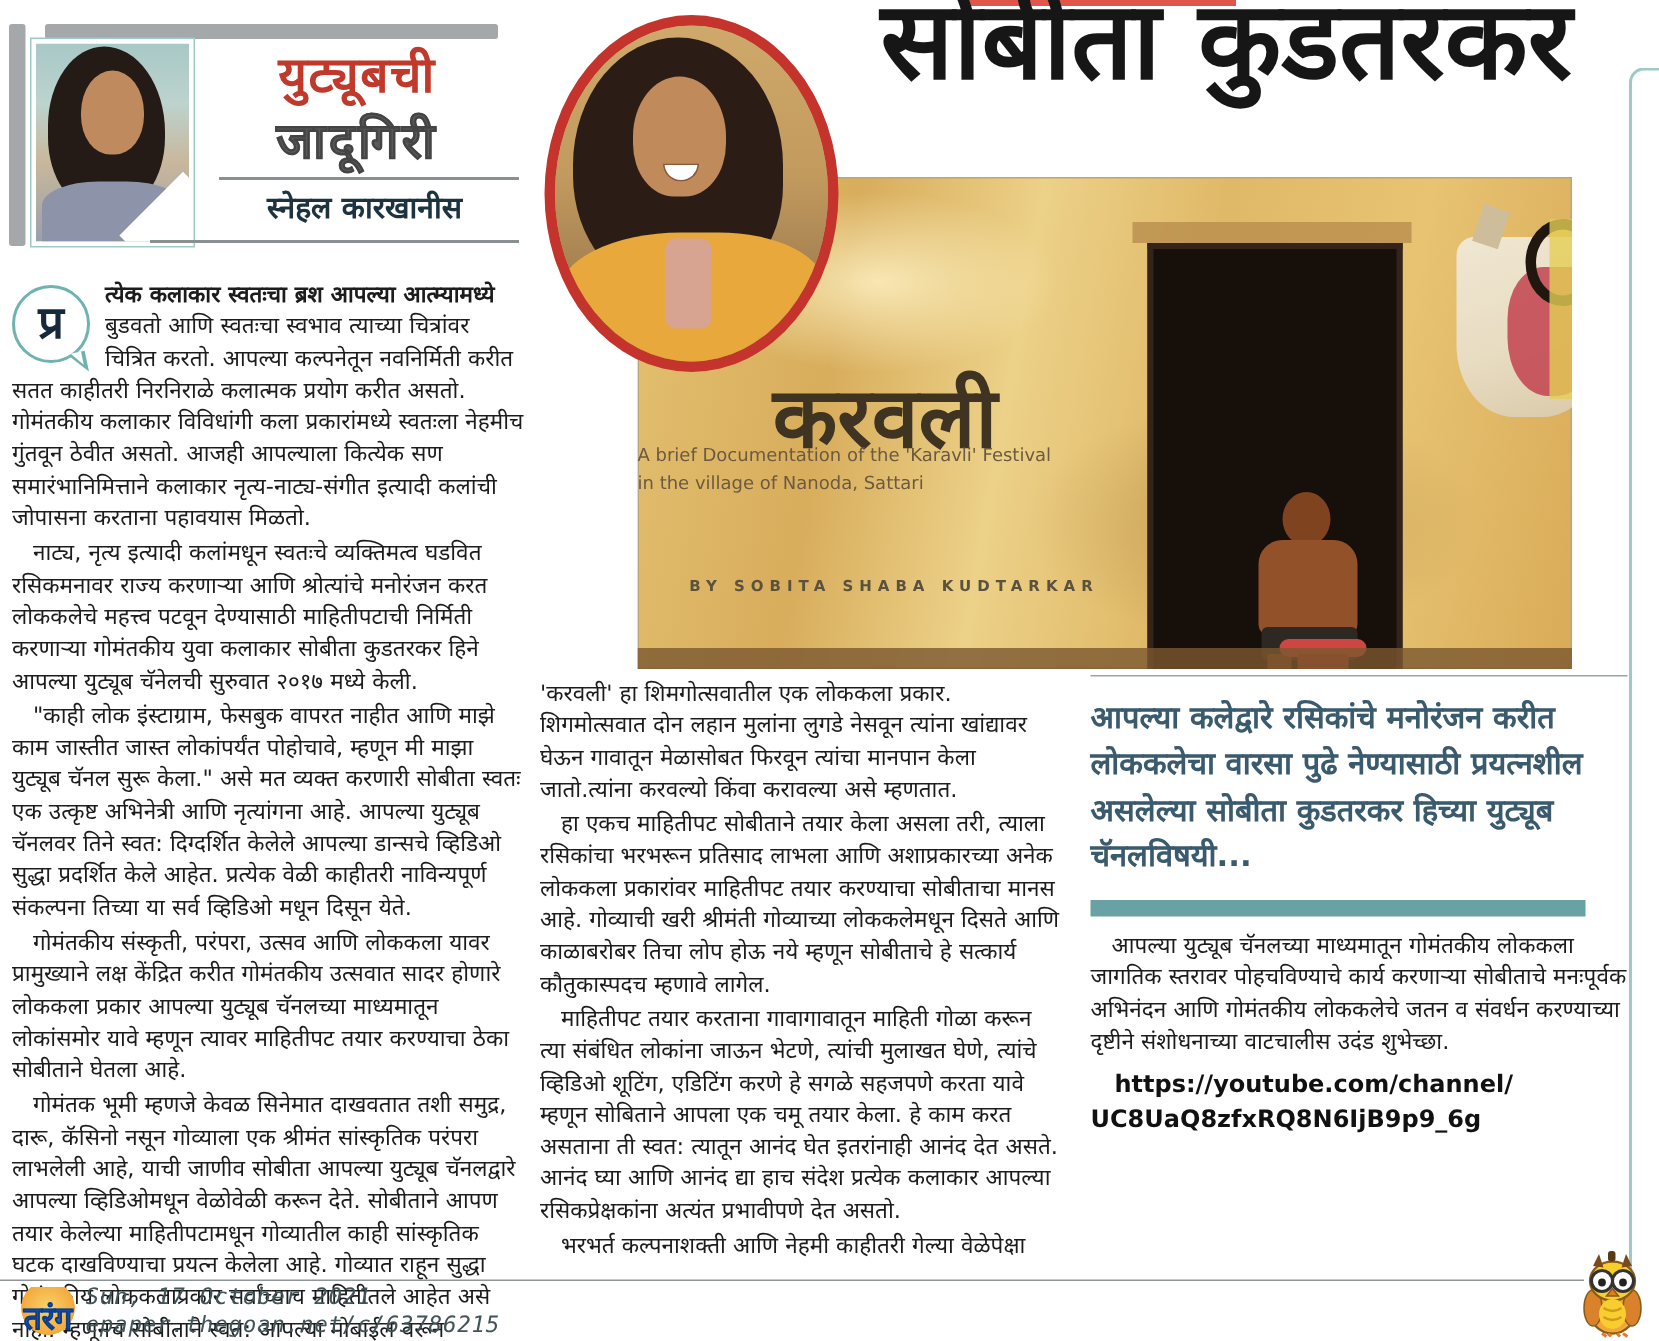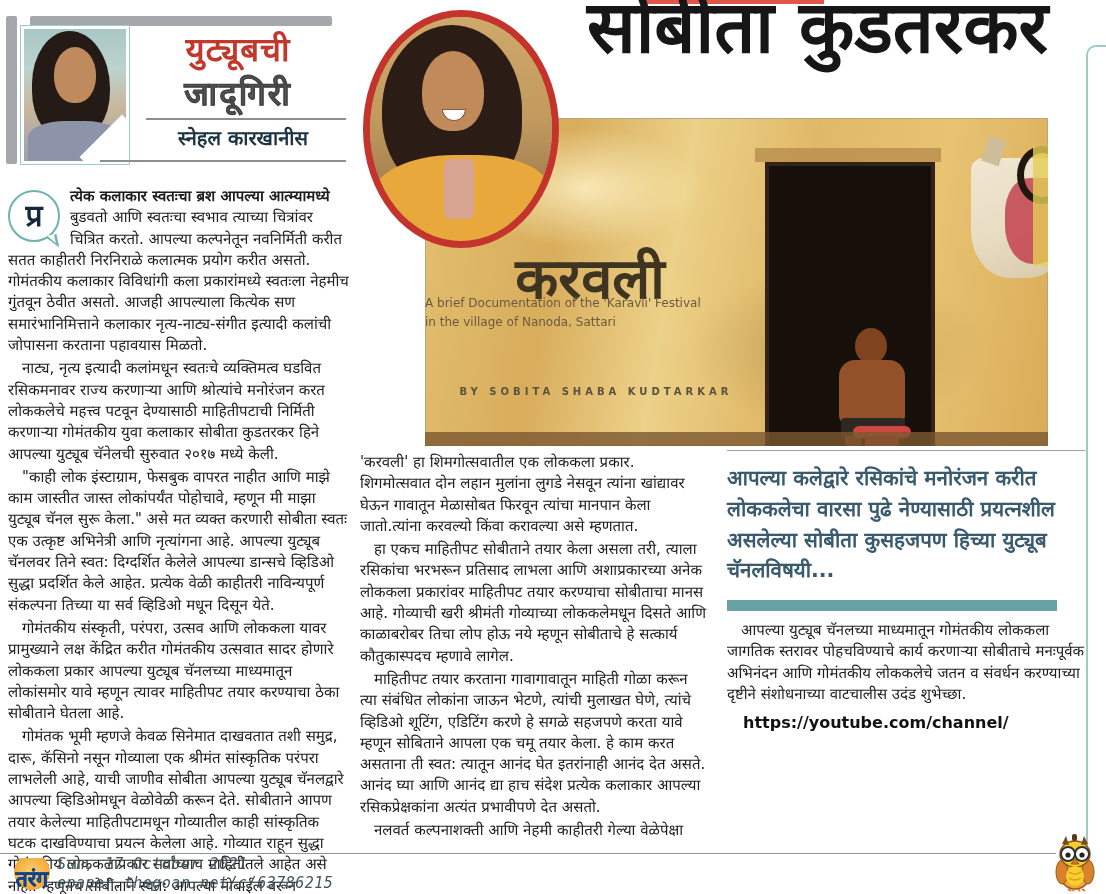--- a/index.html
+++ b/index.html
@@ -184,33 +184,34 @@
     <p class="ind">नाट्य, नृत्य इत्यादी कलांमधून स्वतःचे व्यक्तिमत्व घडवित रसिकमनावर राज्य करणाऱ्या आणि श्रोत्यांचे मनोरंजन करत लोककलेचे महत्त्व पटवून देण्यासाठी माहितीपटाची निर्मिती करणाऱ्या गोमंतकीय युवा कलाकार सोबीता कुडतरकर हिने आपल्या युट्यूब चॅनेलची सुरुवात २०१७ मध्ये केली.</p>
     <p class="ind">"काही लोक इंस्टाग्राम, फेसबुक वापरत नाहीत आणि माझे काम जास्तीत जास्त लोकांपर्यंत पोहोचावे, म्हणून मी माझा युट्यूब चॅनल सुरू केला." असे मत व्यक्त करणारी सोबीता स्वतः एक उत्कृष्ट अभिनेत्री आणि नृत्यांगना आहे. आपल्या युट्यूब चॅनलवर तिने स्वत: दिग्दर्शित केलेले आपल्या डान्सचे व्हिडिओ सुद्धा प्रदर्शित केले आहेत. प्रत्येक वेळी काहीतरी नाविन्यपूर्ण संकल्पना तिच्या या सर्व व्हिडिओ मधून दिसून येते.</p>
     <p class="ind">गोमंतकीय संस्कृती, परंपरा, उत्सव आणि लोककला यावर प्रामुख्याने लक्ष केंद्रित करीत गोमंतकीय उत्सवात सादर होणारे लोककला प्रकार आपल्या युट्यूब चॅनलच्या माध्यमातून लोकांसमोर यावे म्हणून त्यावर माहितीपट तयार करण्याचा ठेका सोबीताने घेतला आहे.</p>
     <p class="ind">गोमंतक भूमी म्हणजे केवळ सिनेमात दाखवतात तशी समुद्र, दारू, कॅसिनो नसून गोव्याला एक श्रीमंत सांस्कृतिक परंपरा लाभलेली आहे, याची जाणीव सोबीता आपल्या युट्यूब चॅनलद्वारे आपल्या व्हिडिओमधून वेळोवेळी करून देते. सोबीताने आपण तयार केलेल्या माहितीपटामधून गोव्यातील काही सांस्कृतिक घटक दाखविण्याचा प्रयत्न केलेला आहे. गोव्यात राहून सुद्धा गोमंतकीय लोककलाप्रकार सर्वांच्याच माहितीतले आहेत असे नाही. म्हणूनच सोबीताने स्वत: आपल्या मोबाईल वरून व्हिडिओचे शुटिंग, एडिटिंग करून माहितीपट तयार केला; तो म्हणजे</p>
   </div>
 
   <div id="col2" class="bodycol">
     <p>'करवली' हा शिमगोत्सवातील एक लोककला प्रकार. शिगमोत्सवात दोन लहान मुलांना लुगडे नेसवून त्यांना खांद्यावर घेऊन गावातून मेळासोबत फिरवून त्यांचा मानपान केला जातो.त्यांना करवल्यो किंवा करावल्या असे म्हणतात.</p>
     <p class="ind">हा एकच माहितीपट सोबीताने तयार केला असला तरी, त्याला रसिकांचा भरभरून प्रतिसाद लाभला आणि अशाप्रकारच्या अनेक लोककला प्रकारांवर माहितीपट तयार करण्याचा सोबीताचा मानस आहे. गोव्याची खरी श्रीमंती गोव्याच्या लोककलेमधून दिसते आणि काळाबरोबर तिचा लोप होऊ नये म्हणून सोबीताचे हे सत्कार्य कौतुकास्पदच म्हणावे लागेल.</p>
     <p class="ind">माहितीपट तयार करताना गावागावातून माहिती गोळा करून त्या संबंधित लोकांना जाऊन भेटणे, त्यांची मुलाखत घेणे, त्यांचे व्हिडिओ शूटिंग, एडिटिंग करणे हे सगळे सहजपणे करता यावे म्हणून सोबिताने आपला एक चमू तयार केला. हे काम करत असताना ती स्वत: त्यातून आनंद घेत इतरांनाही आनंद देत असते. आनंद घ्या आणि आनंद द्या हाच संदेश प्रत्येक कलाकार आपल्या रसिकप्रेक्षकांना अत्यंत प्रभावीपणे देत असतो.</p>
-    <p class="ind">नलवर्त कल्पनाशक्ती आणि नेहमी काहीतरी गेल्या वेळेपेक्षा</p>
+    <p class="ind">भरभर्त कल्पनाशक्ती आणि नेहमी काहीतरी गेल्या वेळेपेक्षा</p>
   </div>
 
   <div class="pullquote-box">
     <div class="pq-topline"></div>
-    <div class="pq-text">आपल्या कलेद्वारे रसिकांचे मनोरंजन करीत लोककलेचा वारसा पुढे नेण्यासाठी प्रयत्नशील असलेल्या सोबीता कुसहजपण हिच्या युट्यूब चॅनलविषयी...</div>
+    <div class="pq-text">आपल्या कलेद्वारे रसिकांचे मनोरंजन करीत लोककलेचा वारसा पुढे नेण्यासाठी प्रयत्नशील असलेल्या सोबीता कुडतरकर हिच्या युट्यूब चॅनलविषयी...</div>
     <div class="pq-bar"></div>
   </div>
 
   <div id="col3" class="bodycol">
     <p class="ind">आपल्या युट्यूब चॅनलच्या माध्यमातून गोमंतकीय लोककला जागतिक स्तरावर पोहचविण्याचे कार्य करणाऱ्या सोबीताचे मनःपूर्वक अभिनंदन आणि गोमंतकीय लोककलेचे जतन व संवर्धन करण्याच्या दृष्टीने संशोधनाच्या वाटचालीस उदंड शुभेच्छा.</p>
     <div class="channel-url">
       <div class="l1">https://youtube.com/channel/</div>
+      <div>UC8UaQ8zfxRQ8N6IjB9p9_6g</div>
     </div>
   </div>
 
   <div class="footer-sep"></div>
   <div class="footer-logo">
     <div class="fl-sun"></div>
     <div class="fl-text">तरंग</div>
   </div>
   <div class="footer-text">
     <div>Sun, 17 October 2021</div>

